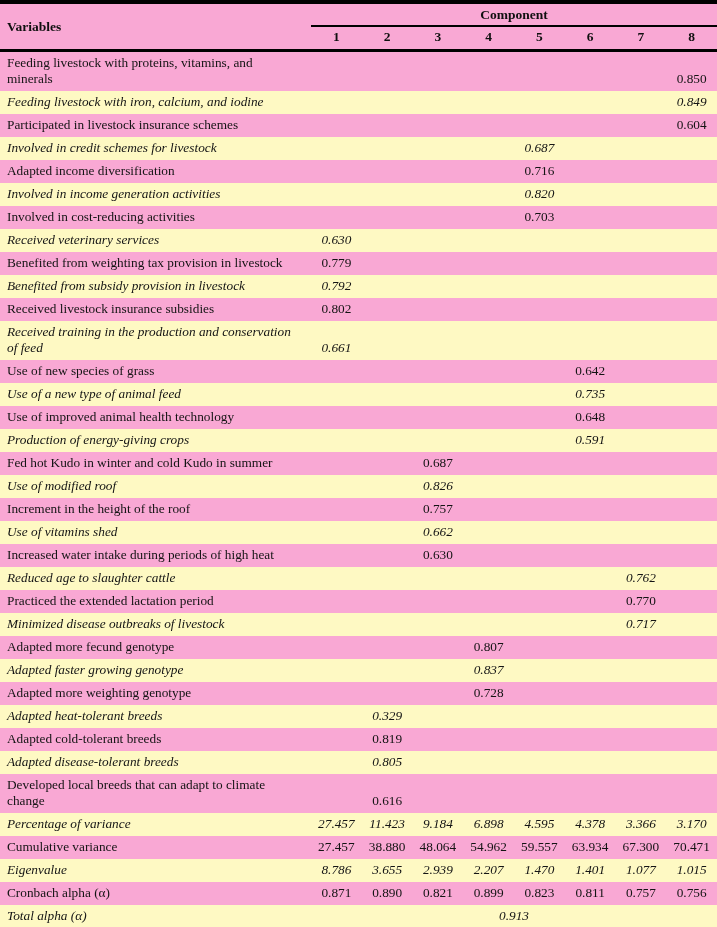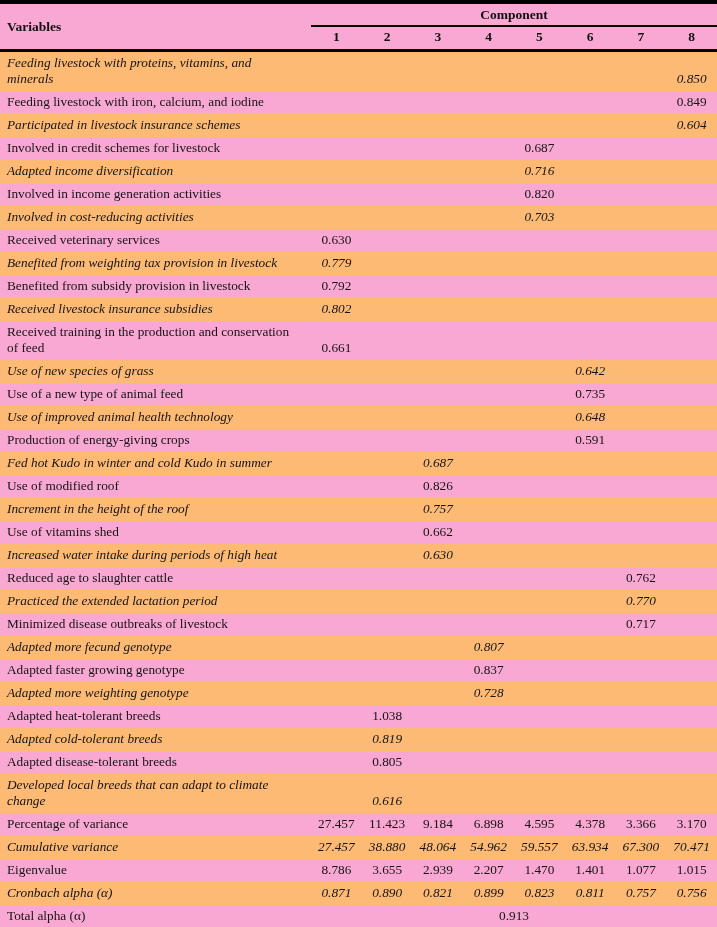--- a/index.html
+++ b/index.html
@@ -30,22 +30,22 @@
     padding: 3px 0 2px 0;
     border-bottom: 2px solid #000;
   }
   th.num-head {
     text-align: center;
     padding: 2px 0 4px 0;
     border-bottom: 3px solid #000;
   }
 
   tbody { border-bottom: 3px solid #000; }
-  tbody tr.light { background: #fdba74; font-style: italic; }
-  tbody tr.dark  { background: #f9a8d4; }
+  tbody tr.light { background: #f9a8d4; }
+  tbody tr.dark  { background: #fef9c3; font-style: italic; }
   tbody td {
     font-size: 13.3px;
     line-height: 16px;
     vertical-align: bottom;
   }
   td.var-cell {
     text-align: left;
     padding: 3px 10px 4px 7px;
   }
   td.num-cell {
@@ -379,21 +379,21 @@
           <td class="num-cell"></td>
           <td class="num-cell">0.728</td>
           <td class="num-cell"></td>
           <td class="num-cell"></td>
           <td class="num-cell"></td>
           <td class="num-cell"></td>
         </tr>
         <tr class="dark">
           <td class="var-cell">Adapted heat-tolerant breeds</td>
           <td class="num-cell"></td>
-          <td class="num-cell">1.038</td>
+          <td class="num-cell">0.329</td>
           <td class="num-cell"></td>
           <td class="num-cell"></td>
           <td class="num-cell"></td>
           <td class="num-cell"></td>
           <td class="num-cell"></td>
           <td class="num-cell"></td>
         </tr>
         <tr class="light">
           <td class="var-cell">Adapted cold-tolerant breeds</td>
           <td class="num-cell"></td>

